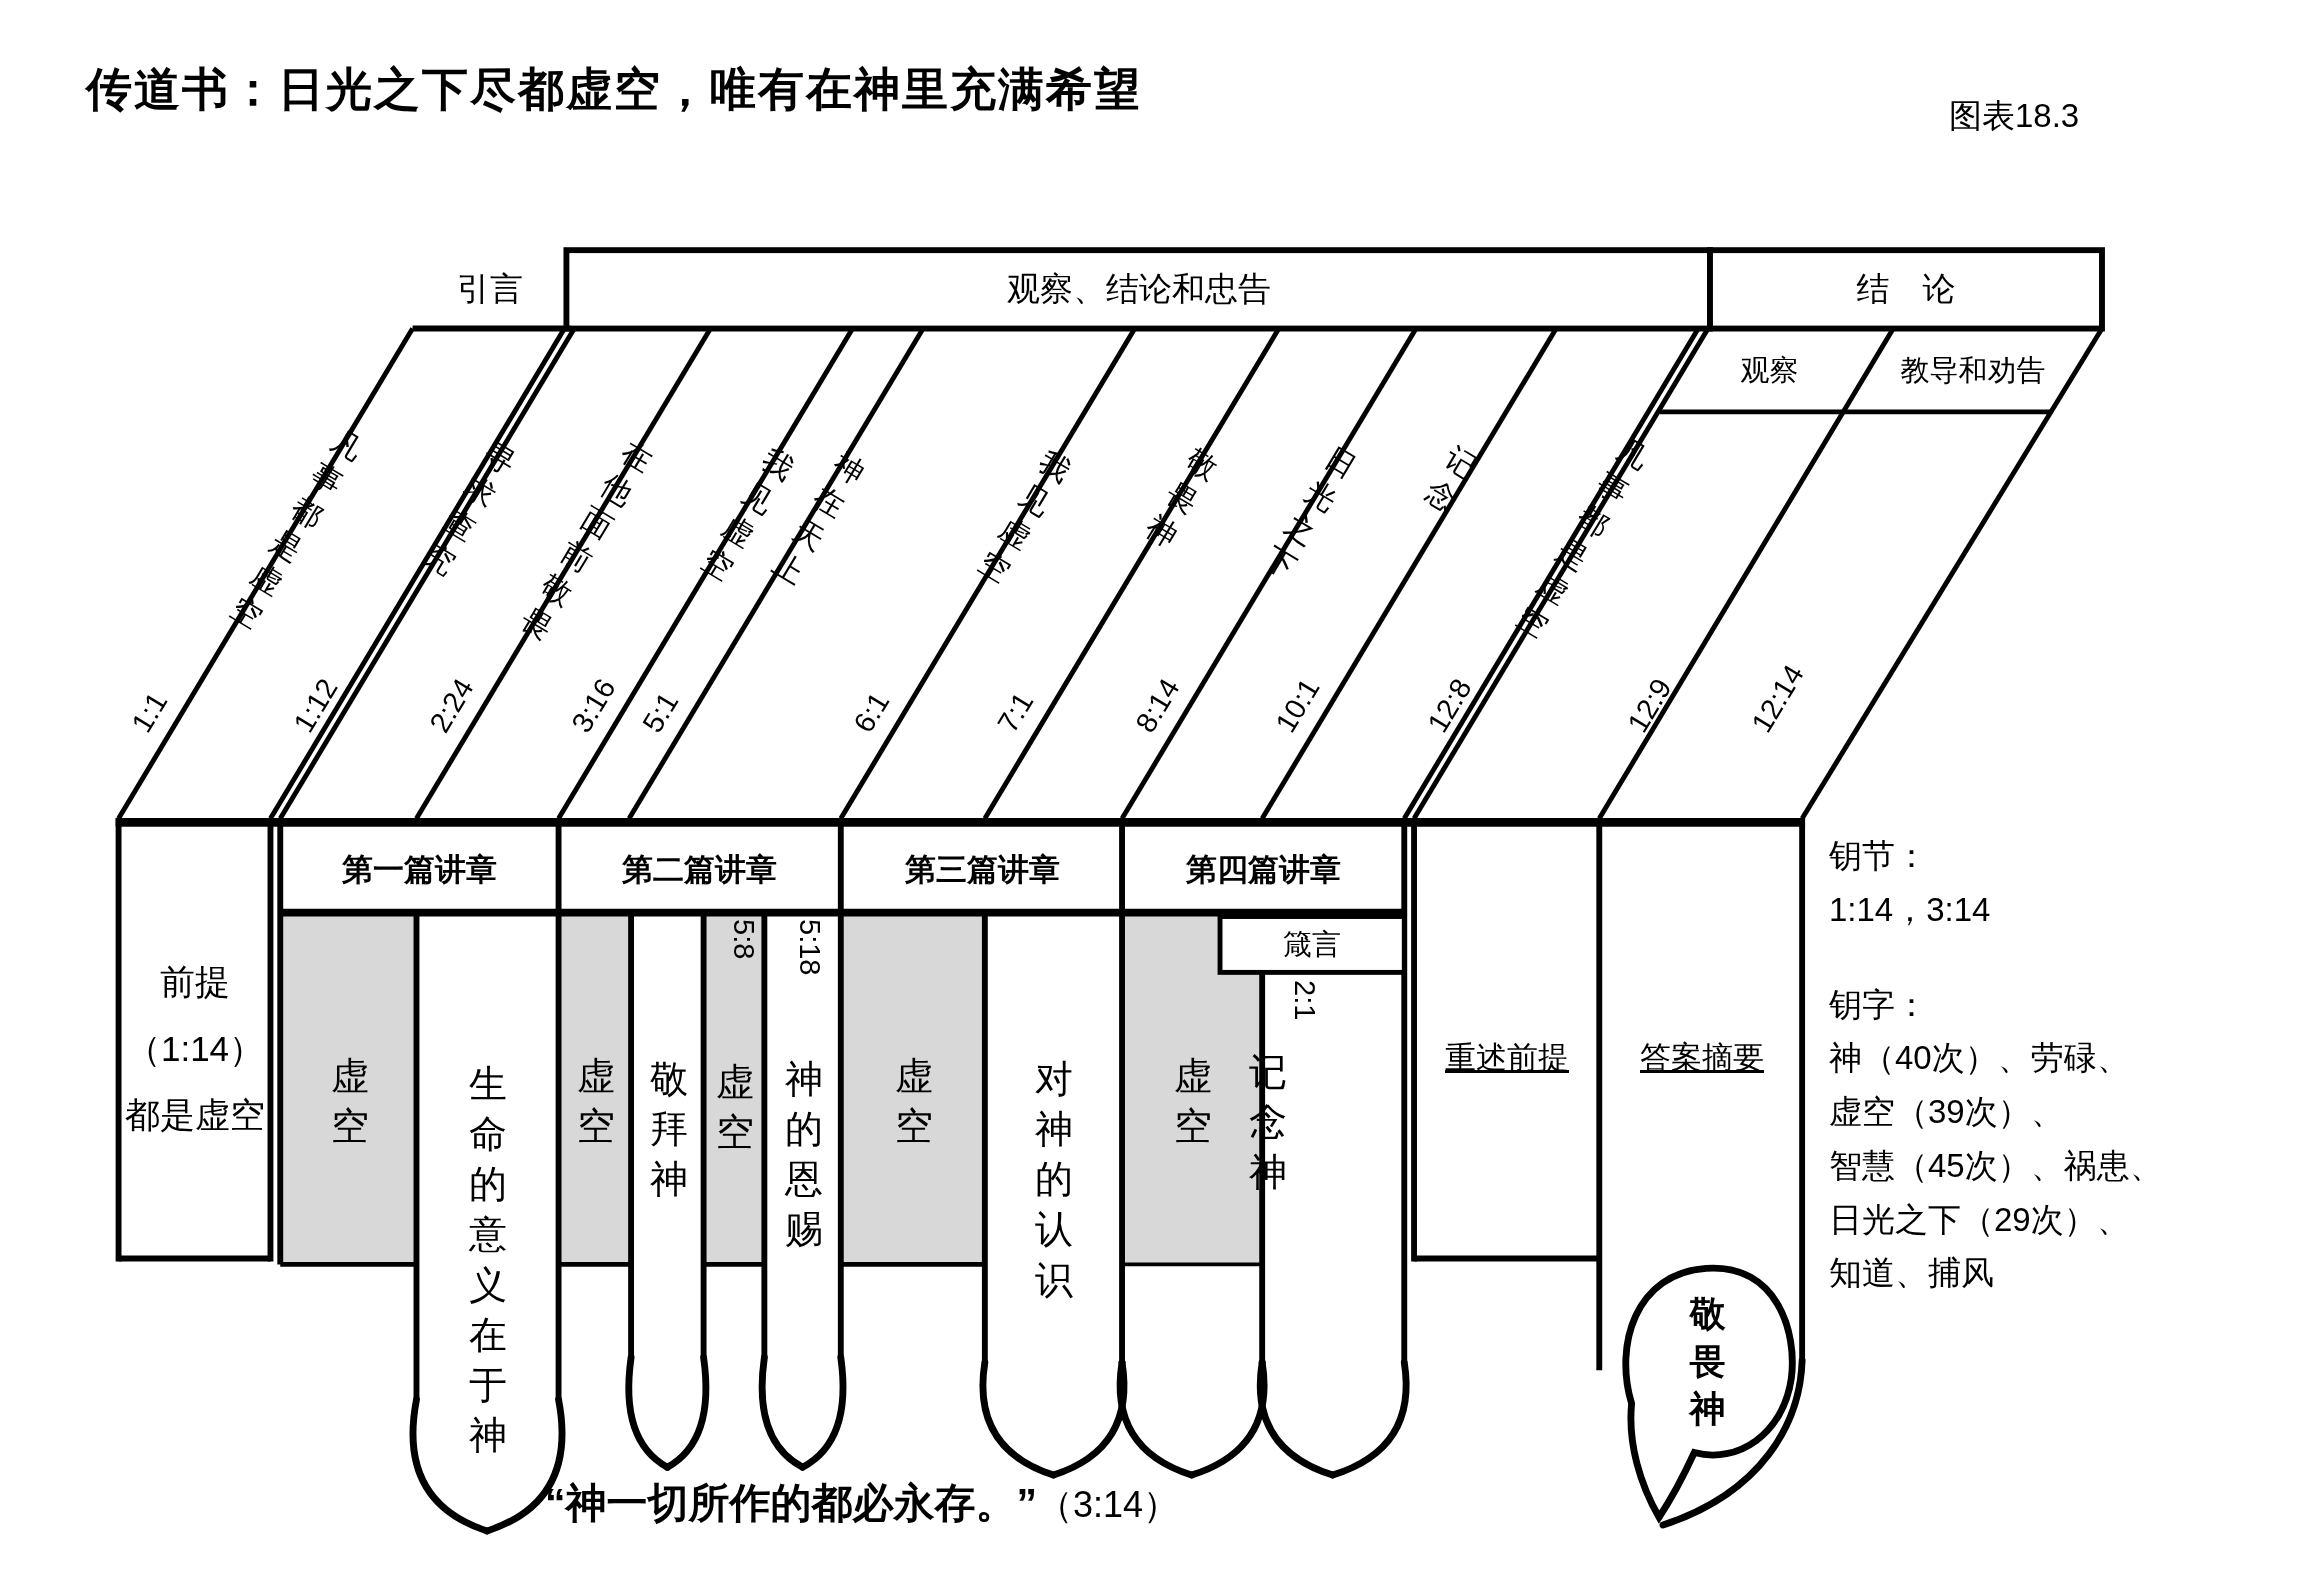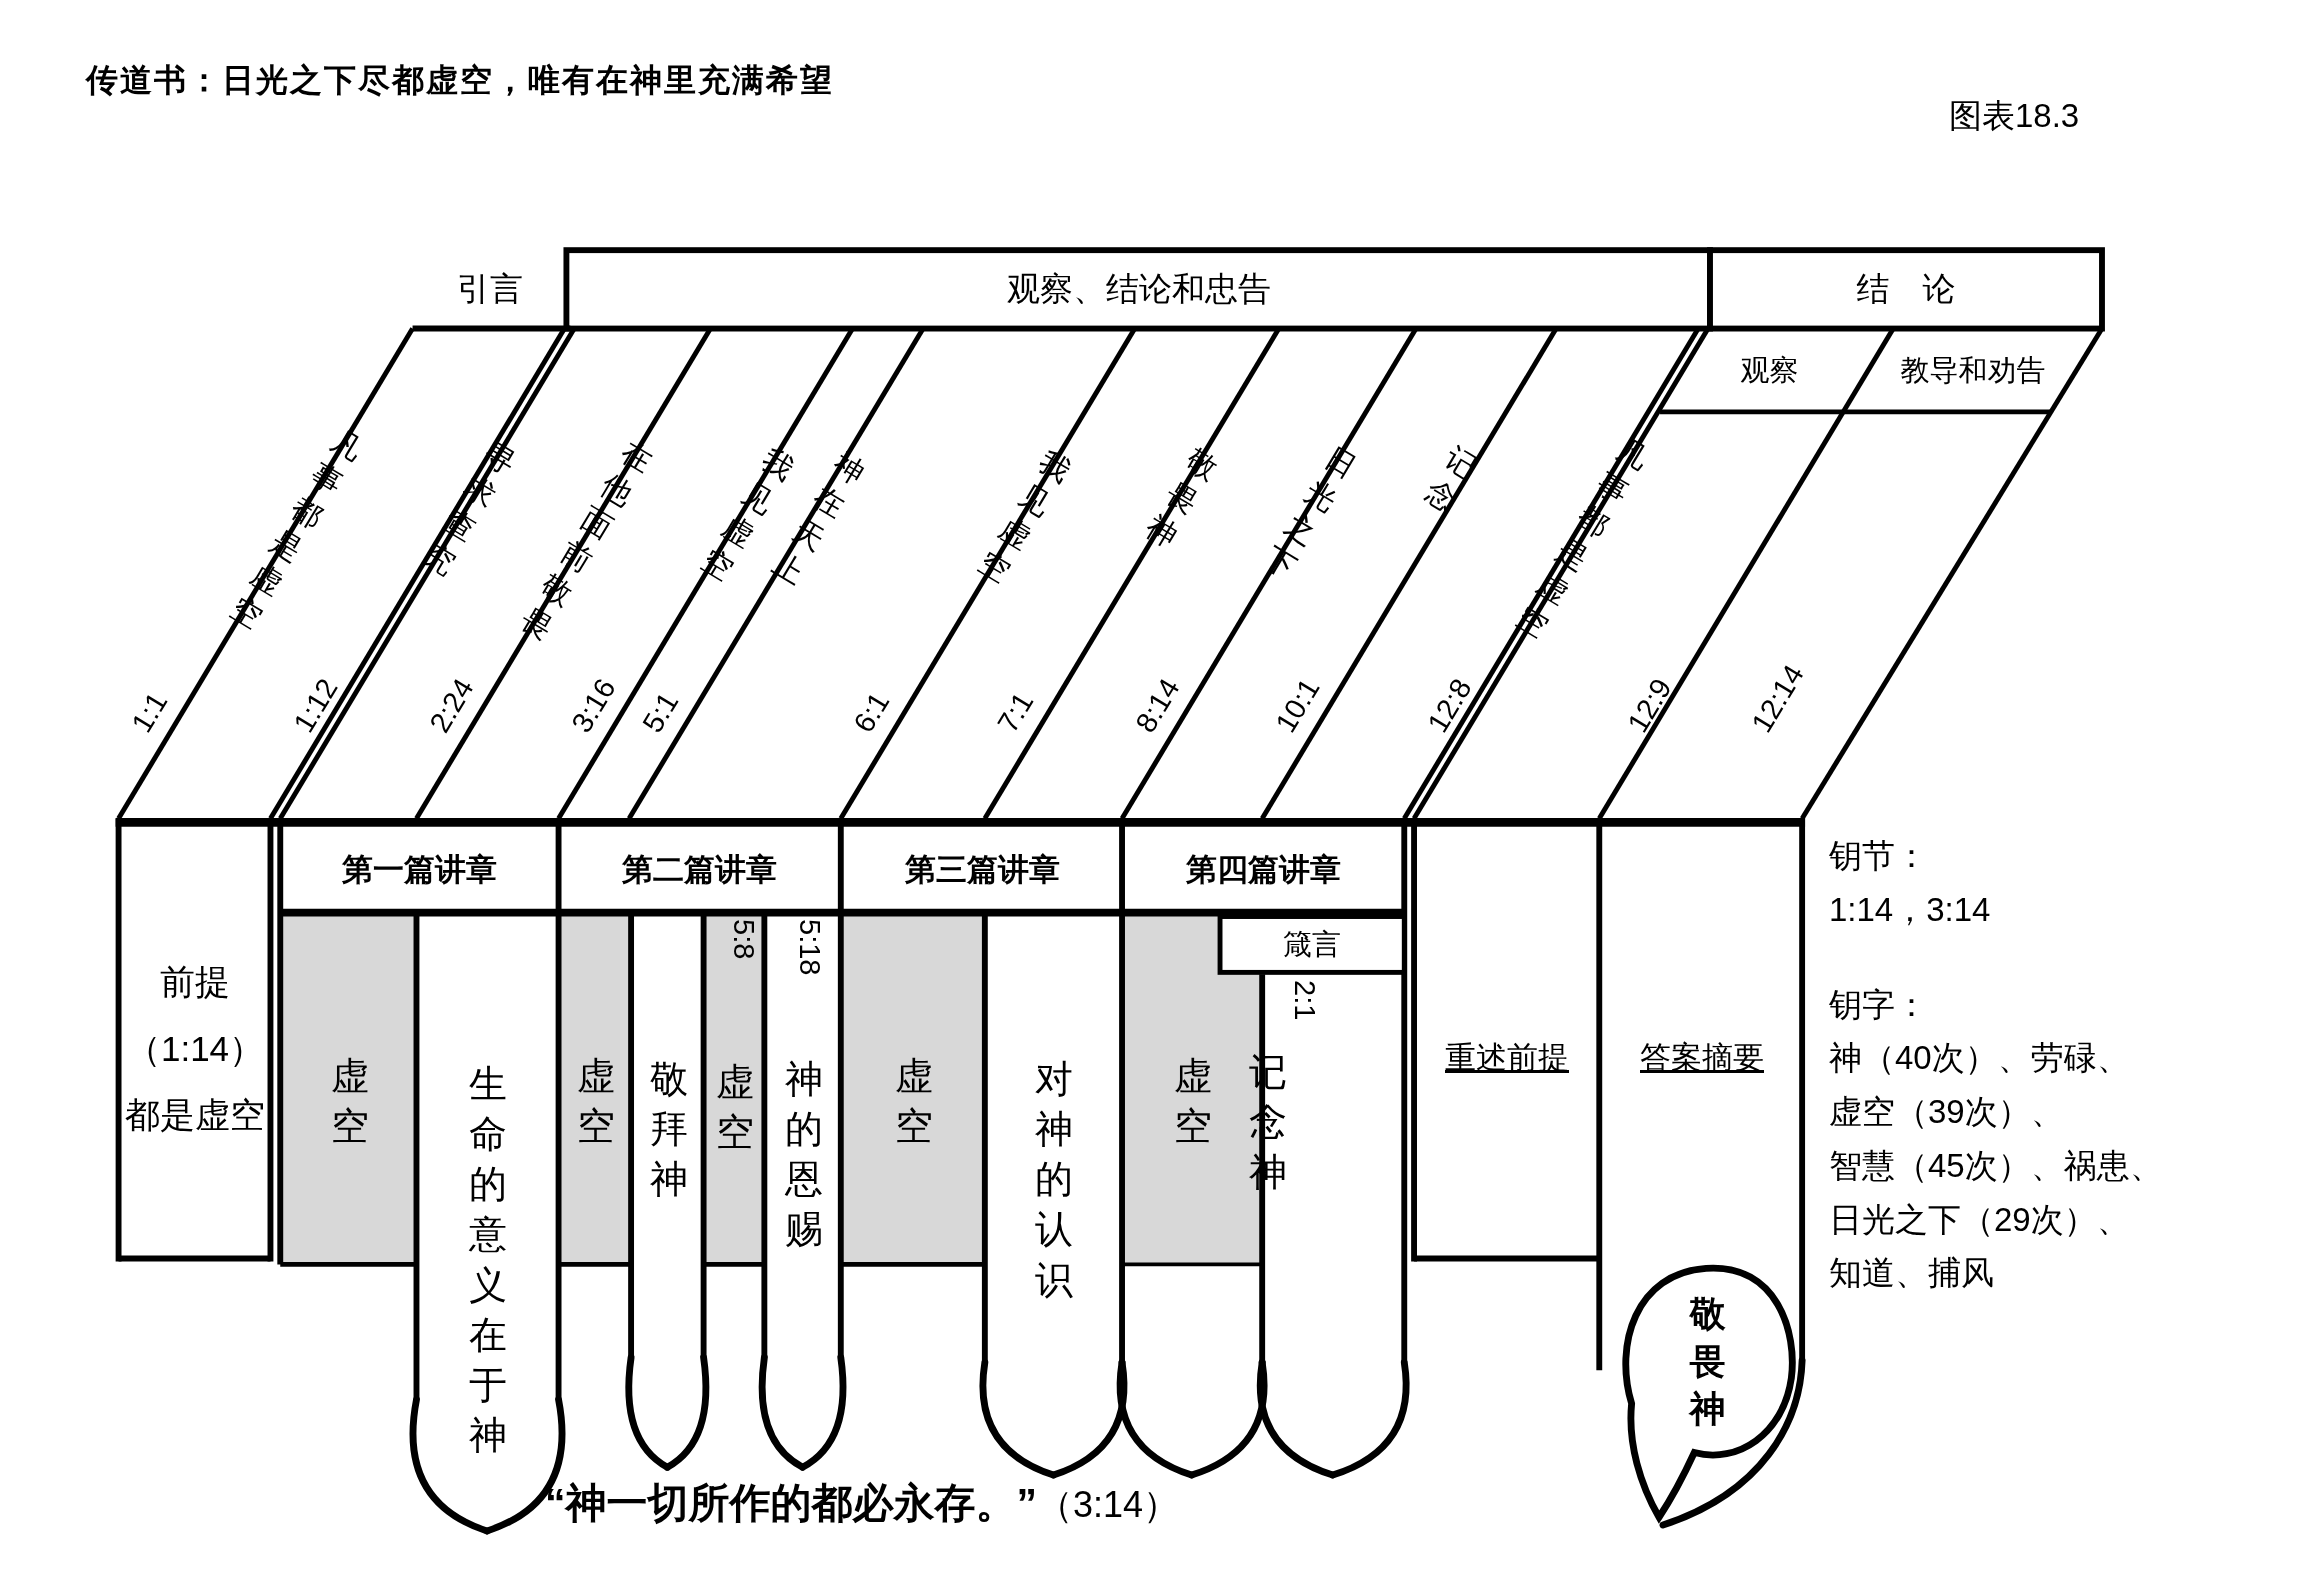--- a/index.html
+++ b/index.html
@@ -1,21 +1,21 @@
 <!DOCTYPE html>
 <html><head>
 <meta charset="utf-8">
 <style>
   html,body{margin:0;padding:0;background:#fff;}
   #stage{position:relative;width:2297px;height:1591px;background:#fff;overflow:hidden;
          font-family:"Liberation Sans",sans-serif;color:#000;}
   #diagram-svg{position:absolute;left:0;top:0;z-index:1;}
   .txt{position:absolute;z-index:2;white-space:nowrap;}
   .ctr{text-align:center;}
-  .title{left:86px;top:59px;font-size:32px;font-weight:bold;letter-spacing:2px;}
+  .title{left:86px;top:59px;font-size:46px;font-weight:bold;letter-spacing:2px;}
   .figlabel{left:1949px;top:94px;font-size:33px;}
   .hdr{font-size:33px;}
   .subhdr{font-size:29px;}
   .chap{font-size:31px;font-weight:bold;width:245px;}
   .slant{position:absolute;z-index:2;width:33px;font-size:30px;line-height:1.3;text-align:center;
          word-break:break-all;white-space:normal;transform:rotate(31deg);transform-origin:top left;
          font-family:"DejaVu Serif",serif;}
   .num{position:absolute;z-index:2;font-size:29px;height:39px;line-height:39px;
        transform:rotate(-59deg);transform-origin:left bottom;}
   .vtext{position:absolute;z-index:2;width:37px;font-size:38px;line-height:1.32;text-align:center;

